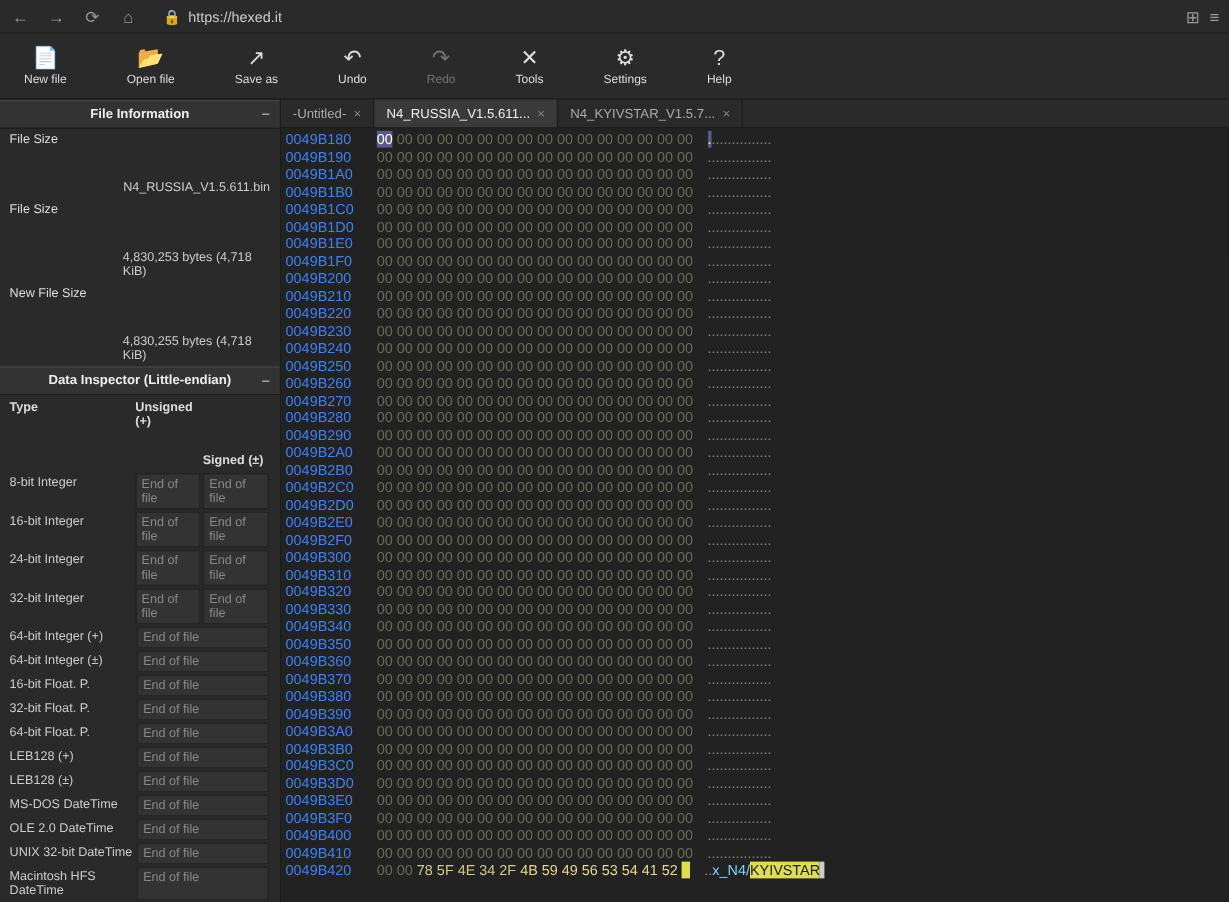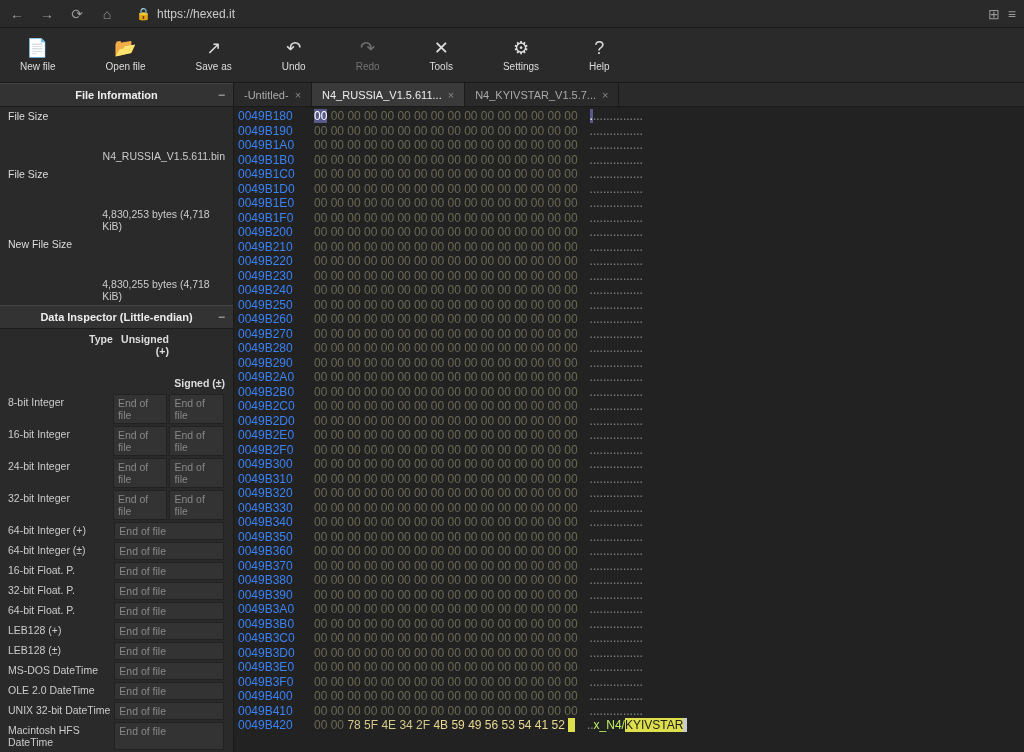--- a/index.html
+++ b/index.html
@@ -18,21 +18,21 @@
 
 .main { display: flex; height: calc(100% - 83px); }
 .sidebar { width: 234px; background: #2a2a2a; border-right: 1px solid #1a1a1a; overflow-y: auto; }
 .panel-header { background: #333; color: #eee; font-weight: bold; font-size: 11px; text-align: center; padding: 5px 8px; position: relative; border-top: 1px solid #444; border-bottom: 1px solid #1a1a1a; }
 .panel-header .collapse { position: absolute; right: 8px; top: 4px; color: #999; font-size: 12px; }
 
 .info-row { display: flex; padding: 3px 8px; font-size: 10.5px; color: #ccc; }
 .info-row .label { width: 100px; color: #ddd; }
 .info-row .value { color: #ccc; margin-top: 40px; }
 
-.inspector-header-row { display: flex; padding: 4px 8px; font-size: 10.5px; color: #ddd; font-weight: bold; text-align: right; }
+.inspector-header-row { display: flex; padding: 4px 8px; font-size: 10.5px; color: #ddd; font-weight: bold; }
 .inspector-header-row .c1 { width: 112px; }
 .inspector-header-row .c2 { width: 60px; }
 .inspector-header-row .c3 { width: 60px; margin-top: 44px; }
 
 .inspector-row { display: flex; padding: 0 8px; font-size: 10.5px; color: #ccc; }
 .inspector-row .c1 { width: 112px; padding: 3px 0; }
 .inspector-row .c2, .inspector-row .c3 { width: 58px; padding: 2px 4px; background: #333; border: 1px solid #222; margin: 1px; color: #888; }
 .inspector-row .cfull { width: 116px; padding: 2px 4px; background: #333; border: 1px solid #222; margin: 1px; color: #888; }
 .binary-row { display: flex; padding: 3px 8px; gap: 4px; align-items: center; margin-top: 20px; }
 .binary-row .c1 { width: 112px; font-size: 10.5px; }
@@ -48,21 +48,21 @@
 .hex-line { display: flex; white-space: pre; }
 .offset { color: #3b82f6; width: 76px; }
 .bytes { color: #d4c88a; }
 .bytes .dim { color: #6a6a55; }
 .bytes .hlcur { background: #5a5a8a; color: #fff; }
 .bytes .hlyel { background: #dde04a; color: #222; }
 .bytes .hlsel { color: #e8d890; }
 .ascii { color: #888; margin-left: 12px; }
 .ascii .hlcur { background: #5a5a8a; color: #fff; }
 .ascii .hlyel { background: #dde04a; color: #222; }
-.ascii .hltxt { color: #bef264; }
+.ascii .hltxt { color: #7dd3fc; }
 .ascii .hlcurbox { background: #ccc; color: #222; }
 </style>
 </head>
 <body>
 
 <div class="browser-bar">
   <span class="nav-btn">←</span>
   <span class="nav-btn">→</span>
   <span class="nav-btn">⟳</span>
   <span class="nav-btn">⌂</span>

